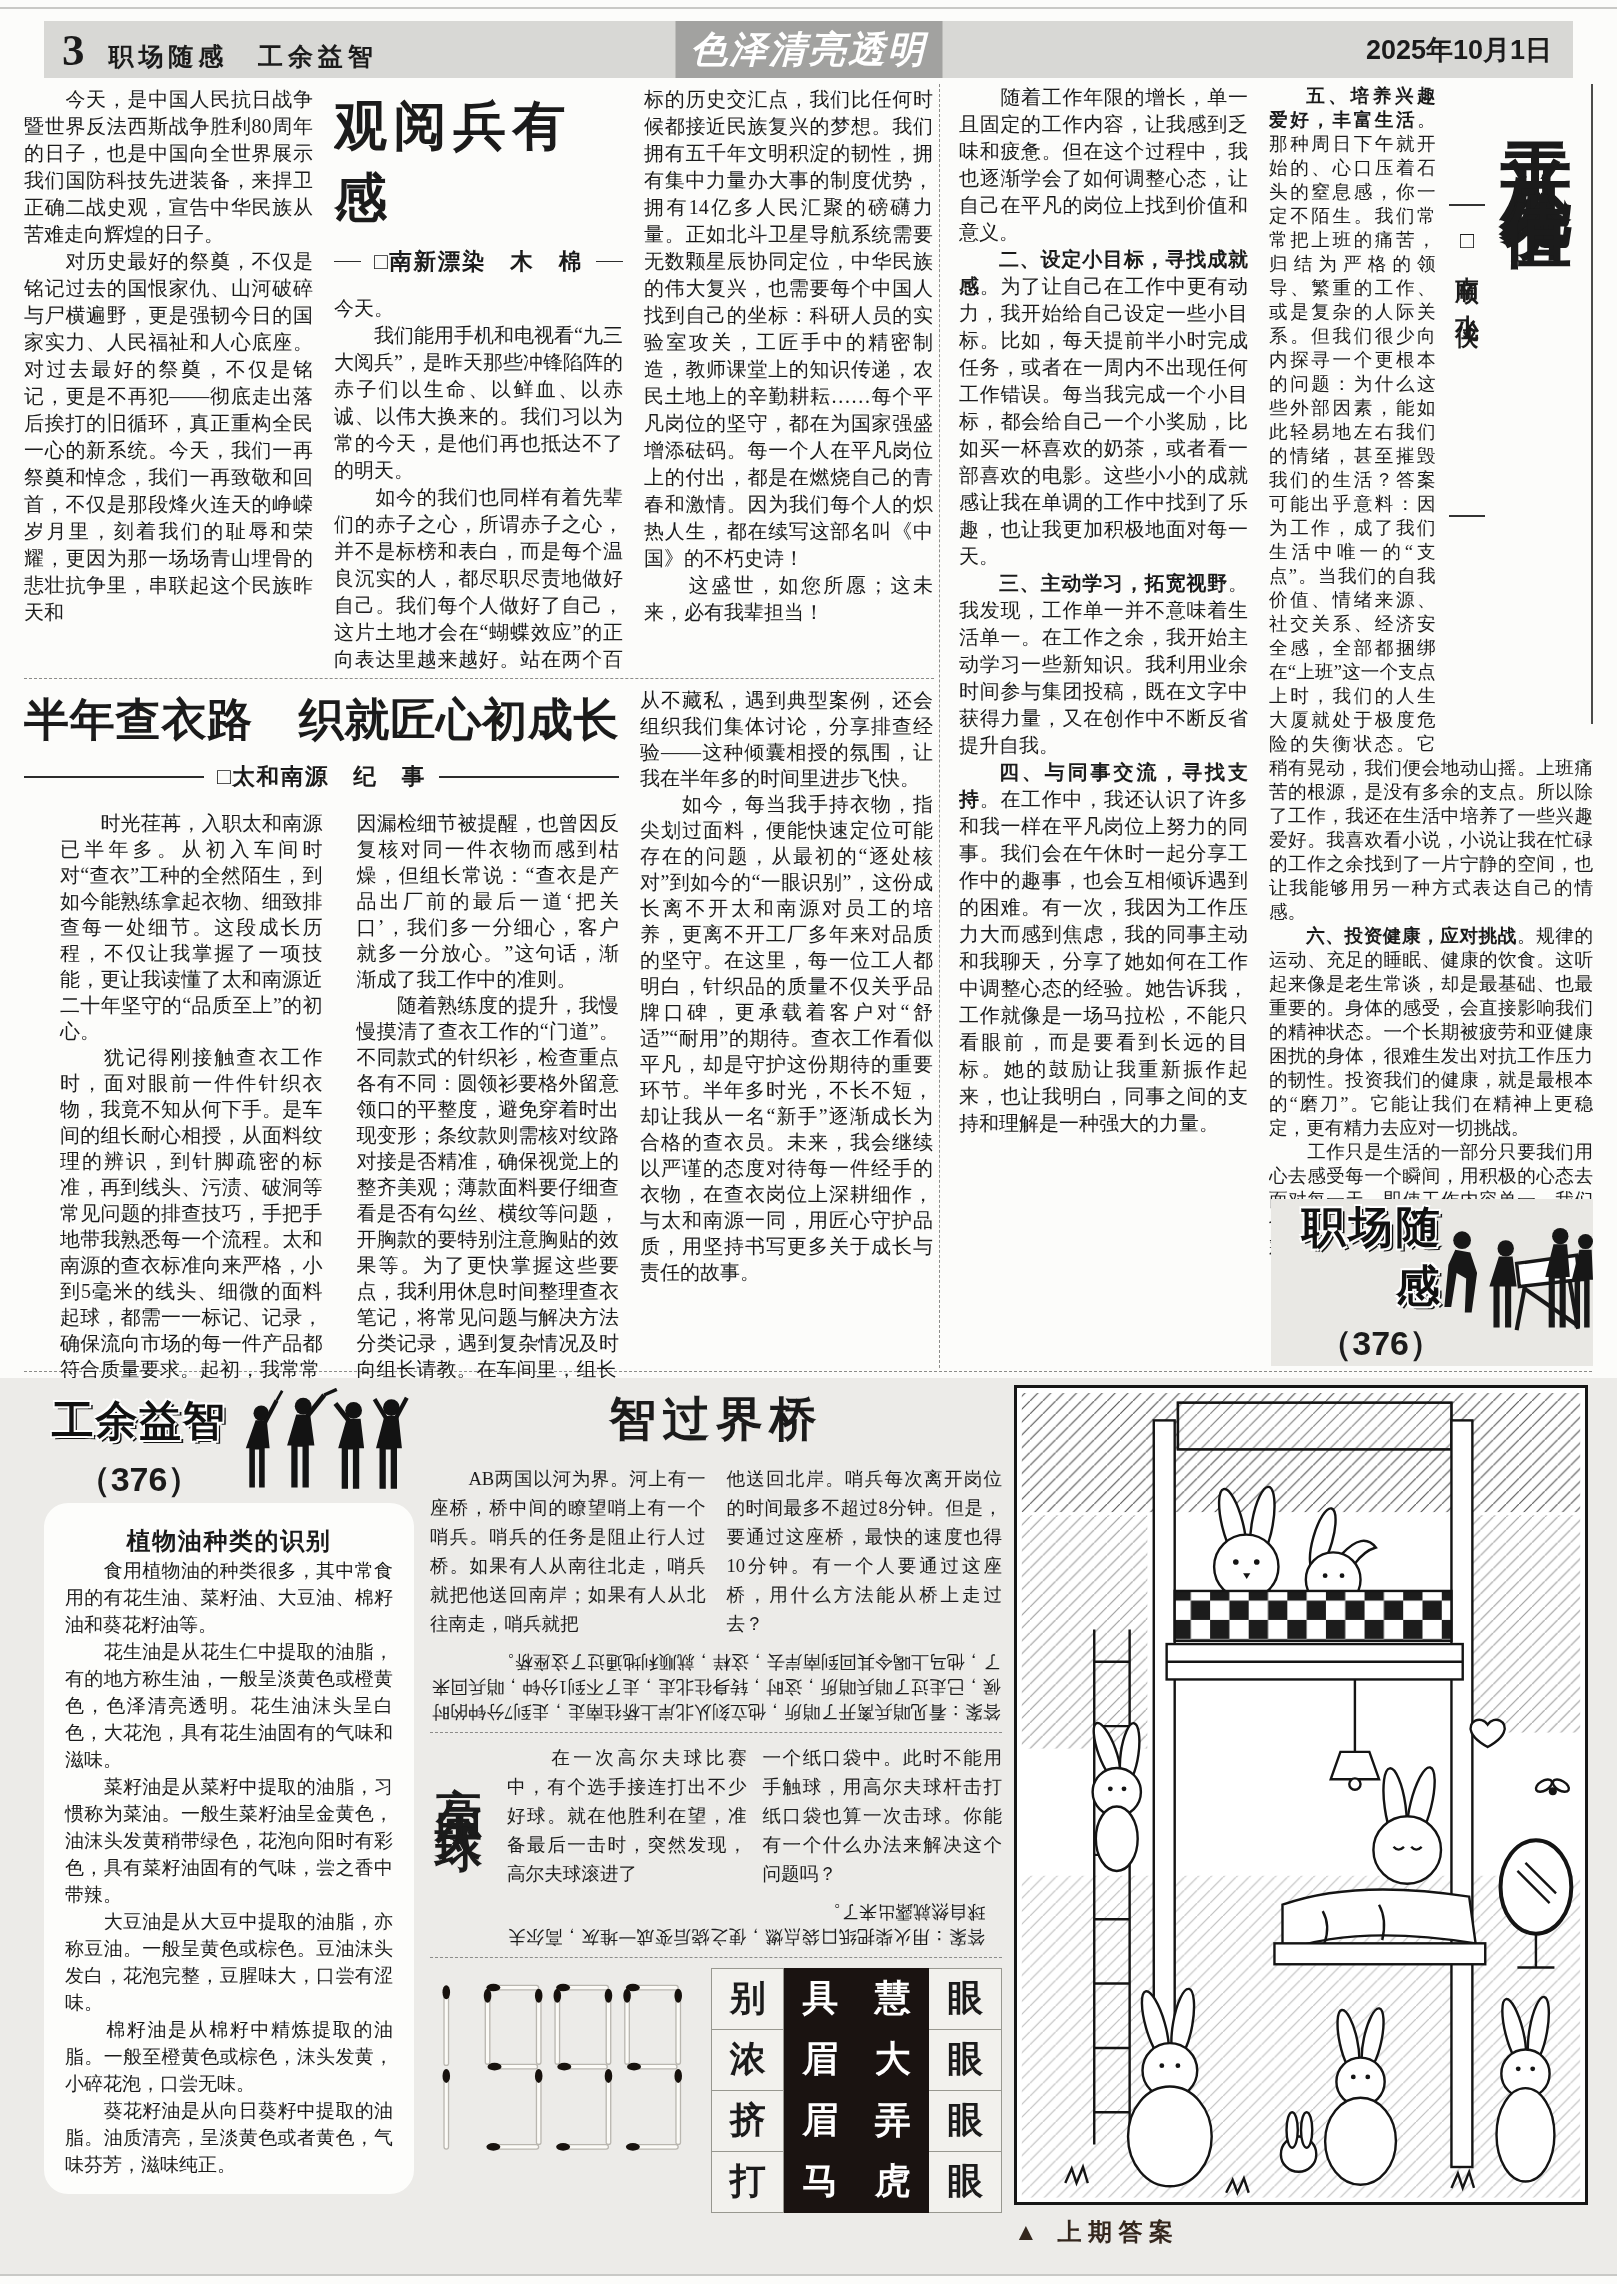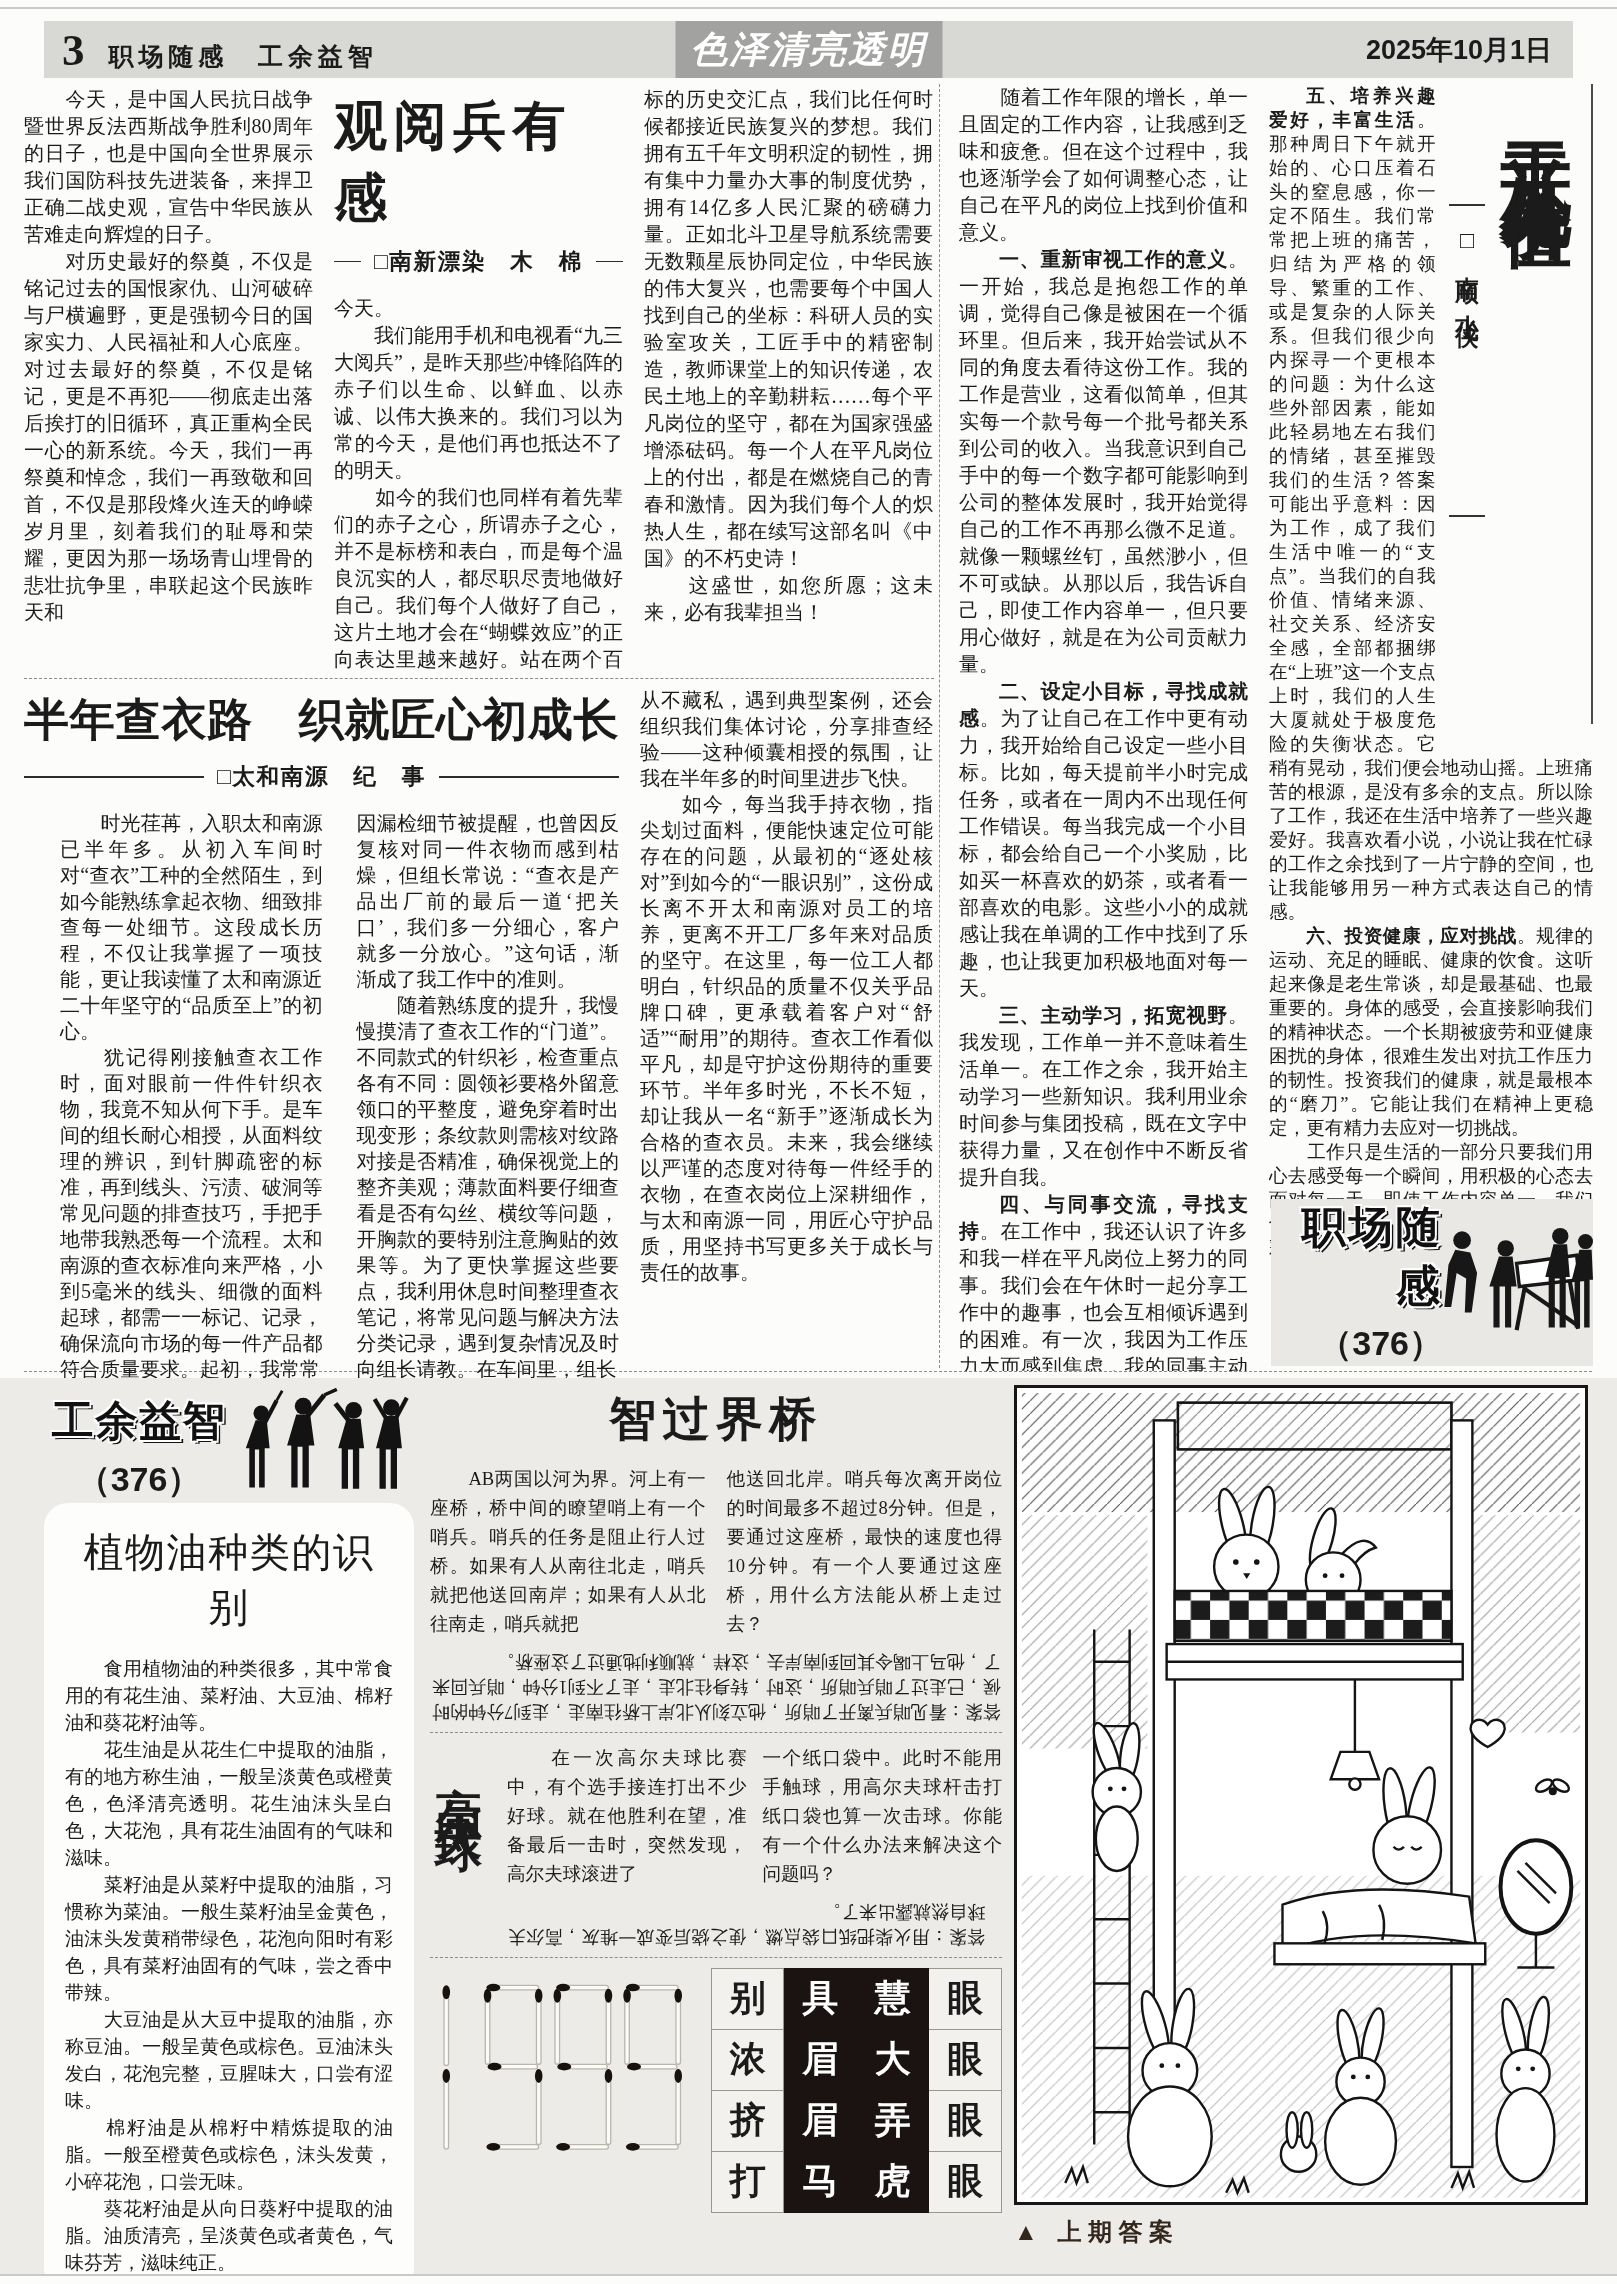--- a/index.html
+++ b/index.html
@@ -55,21 +55,21 @@
   .badge-title{font-size:44px;letter-spacing:3.2px;}
   .badge-num{font-size:34px;font-weight:700;font-family:"Liberation Sans",sans-serif;margin-top:4.9px;}
   
   .bottom{position:absolute;left:0;top:1378px;width:1617px;height:896px;background:#ecebe8;overflow:hidden;}
   .leisure{position:absolute;left:44px;top:9.7px;width:370px;}
   .leisure-row{display:flex;align-items:flex-start;gap:6px;height:107px;}
   .leisure-left{width:190px;text-align:center;padding-top:4.9px;}
   .leisure-title{font-size:42px;letter-spacing:1.6px;}
   .leisure-num{font-size:34px;font-weight:700;font-family:"Liberation Sans",sans-serif;margin-top:8px;}
   .oil-box{margin-top:8px;background:#fdfdfb;border-radius:24px;padding:22.6px 21px 16px;}
-  .oil-title{font-size:40px;font-weight:400;text-align:center;letter-spacing:1.6px;margin-bottom:20px;}
+  .oil-title{font-size:24px;font-weight:700;text-align:center;letter-spacing:1.6px;margin-bottom:0;}
   .oil-text{font-size:19px;line-height:27px;text-align:justify;white-space:pre-line;}
   .puzzles{position:absolute;left:430px;top:4.9px;width:572px;}
   .pz-title{font-size:47px;font-weight:900;text-align:center;letter-spacing:6.5px;margin:4.9px 0 13px;}
   .pz-cols{display:flex;gap:21px;}
   .pz-cols .bt{flex:1;font-size:18.6px;line-height:29px;}
   .answer{transform:rotate(180deg);font-size:18px;line-height:25px;text-align:justify;margin:11.3px 1.6px 6.5px;}
   .pz-sep{border-top:1.6px dashed #8b8b88;margin:8px 0 9.7px;}
   .golf{display:flex;gap:16px;}
   .golf-title{writing-mode:vertical-rl;font-size:47px;font-weight:900;letter-spacing:13px;width:61px;margin-top:4.9px;}
   .golf-cols{flex:1;display:flex;gap:16px;}
@@ -140,21 +140,20 @@
     </div>
     <div class="mid-right">
       <div class="bt">从不藏私，遇到典型案例，还会组织我们集体讨论，分享排查经验——这种倾囊相授的氛围，让我在半年多的时间里进步飞快。
 　　如今，每当我手持衣物，指尖划过面料，便能快速定位可能存在的问题，从最初的“逐处核对”到如今的“一眼识别”，这份成长离不开太和南源对员工的培养，更离不开工厂多年来对品质的坚守。在这里，每一位工人都明白，针织品的质量不仅关乎品牌口碑，更承载着客户对“舒适”“耐用”的期待。查衣工作看似平凡，却是守护这份期待的重要环节。半年多时光，不长不短，却让我从一名“新手”逐渐成长为合格的查衣员。未来，我会继续以严谨的态度对待每一件经手的衣物，在查衣岗位上深耕细作，与太和南源一同，用匠心守护品质，用坚持书写更多关于成长与责任的故事。</div>
     </div>
   </div>
 
   <div class="right-area">
     <div class="col4">
       <div class="bt">　　随着工作年限的增长，单一且固定的工作内容，让我感到乏味和疲惫。但在这个过程中，我也逐渐学会了如何调整心态，让自己在平凡的岗位上找到价值和意义。</div>
-      <div class="sec"><b>一、重新审视工作的意义</b><span>。一开始，我总是抱怨工作的单调，觉得自己像是被困在一个循环里。但后来，我开始尝试从不同的角度去看待这份工作。我的工作是营业，这看似简单，但其实每一个款号每一个批号都关系到公司的收入。当我意识到自己手中的每一个数字都可能影响到公司的整体发展时，我开始觉得自己的工作不再那么微不足道。就像一颗螺丝钉，虽然渺小，但不可或缺。从那以后，我告诉自己，即使工作内容单一，但只要用心做好，就是在为公司贡献力量。</span></div>
       <div class="sec"><b>二、设定小目标，寻找成就感</b><span>。为了让自己在工作中更有动力，我开始给自己设定一些小目标。比如，每天提前半小时完成任务，或者在一周内不出现任何工作错误。每当我完成一个小目标，都会给自己一个小奖励，比如买一杯喜欢的奶茶，或者看一部喜欢的电影。这些小小的成就感让我在单调的工作中找到了乐趣，也让我更加积极地面对每一天。</span></div>
       <div class="sec"><b>三、主动学习，拓宽视野</b><span>。我发现，工作单一并不意味着生活单一。在工作之余，我开始主动学习一些新知识。我利用业余时间参与集团投稿，既在文字中获得力量，又在创作中不断反省提升自我。</span></div>
       <div class="sec"><b>四、与同事交流，寻找支持</b><span>。在工作中，我还认识了许多和我一样在平凡岗位上努力的同事。我们会在午休时一起分享工作中的趣事，也会互相倾诉遇到的困难。有一次，我因为工作压力大而感到焦虑，我的同事主动和我聊天，分享了她如何在工作中调整心态的经验。她告诉我，工作就像是一场马拉松，不能只看眼前，而是要看到长远的目标。她的鼓励让我重新振作起来，也让我明白，同事之间的支持和理解是一种强大的力量。</span></div>
     </div>
     <div class="col5">
       <div class="vblock">
         <div class="vby">□南顺　小飞侠</div>
         <div class="vti">于平凡处见价值</div>
       </div>
       <div class="sec"><b>五、培养兴趣爱好，丰富生活</b><span>。那种周日下午就开始的、心口压着石头的窒息感，你一定不陌生。我们常常把上班的痛苦，归结为严格的领导、繁重的工作、或是复杂的人际关系。但我们很少向内探寻一个更根本的问题：为什么这些外部因素，能如此轻易地左右我们的情绪，甚至摧毁我们的生活？答案可能出乎意料：因为工作，成了我们生活中唯一的“支点”。当我们的自我价值、情绪来源、社交关系、经济安全感，全部都捆绑在“上班”这一个支点上时，我们的人生大厦就处于极度危险的失衡状态。它稍有晃动，我们便会地动山摇。上班痛苦的根源，是没有多余的支点。所以除了工作，我还在生活中培养了一些兴趣爱好。我喜欢看小说，小说让我在忙碌的工作之余找到了一片宁静的空间，也让我能够用另一种方式表达自己的情感。</span></div>

